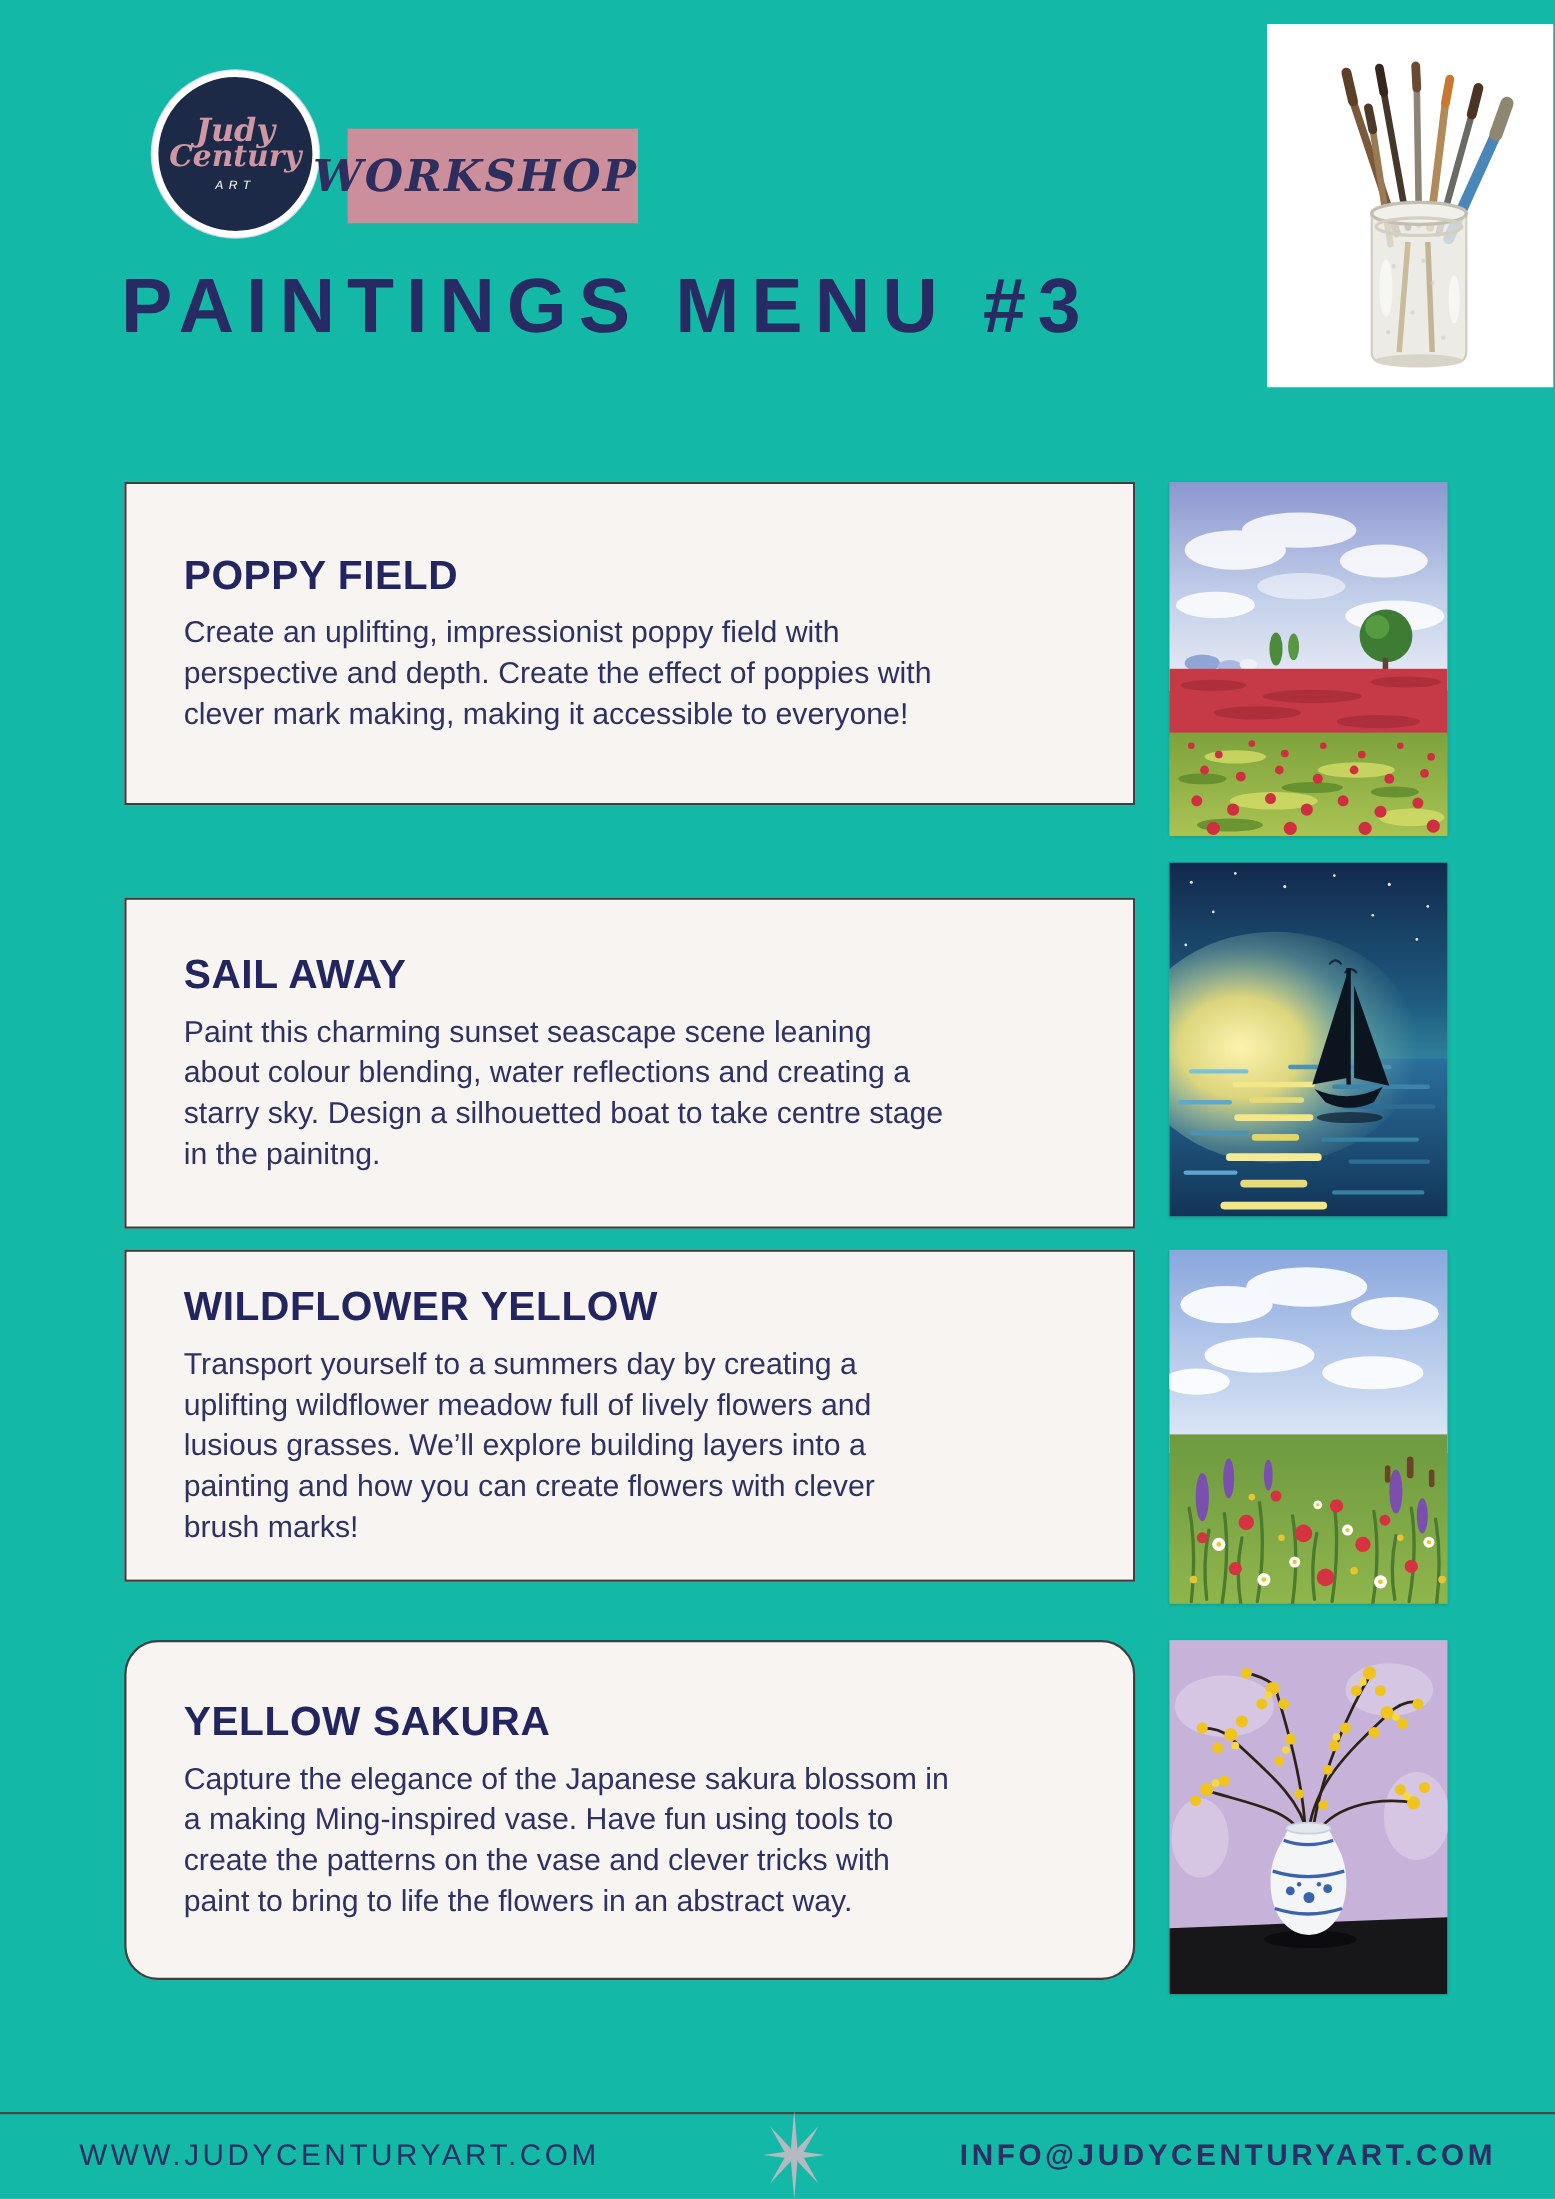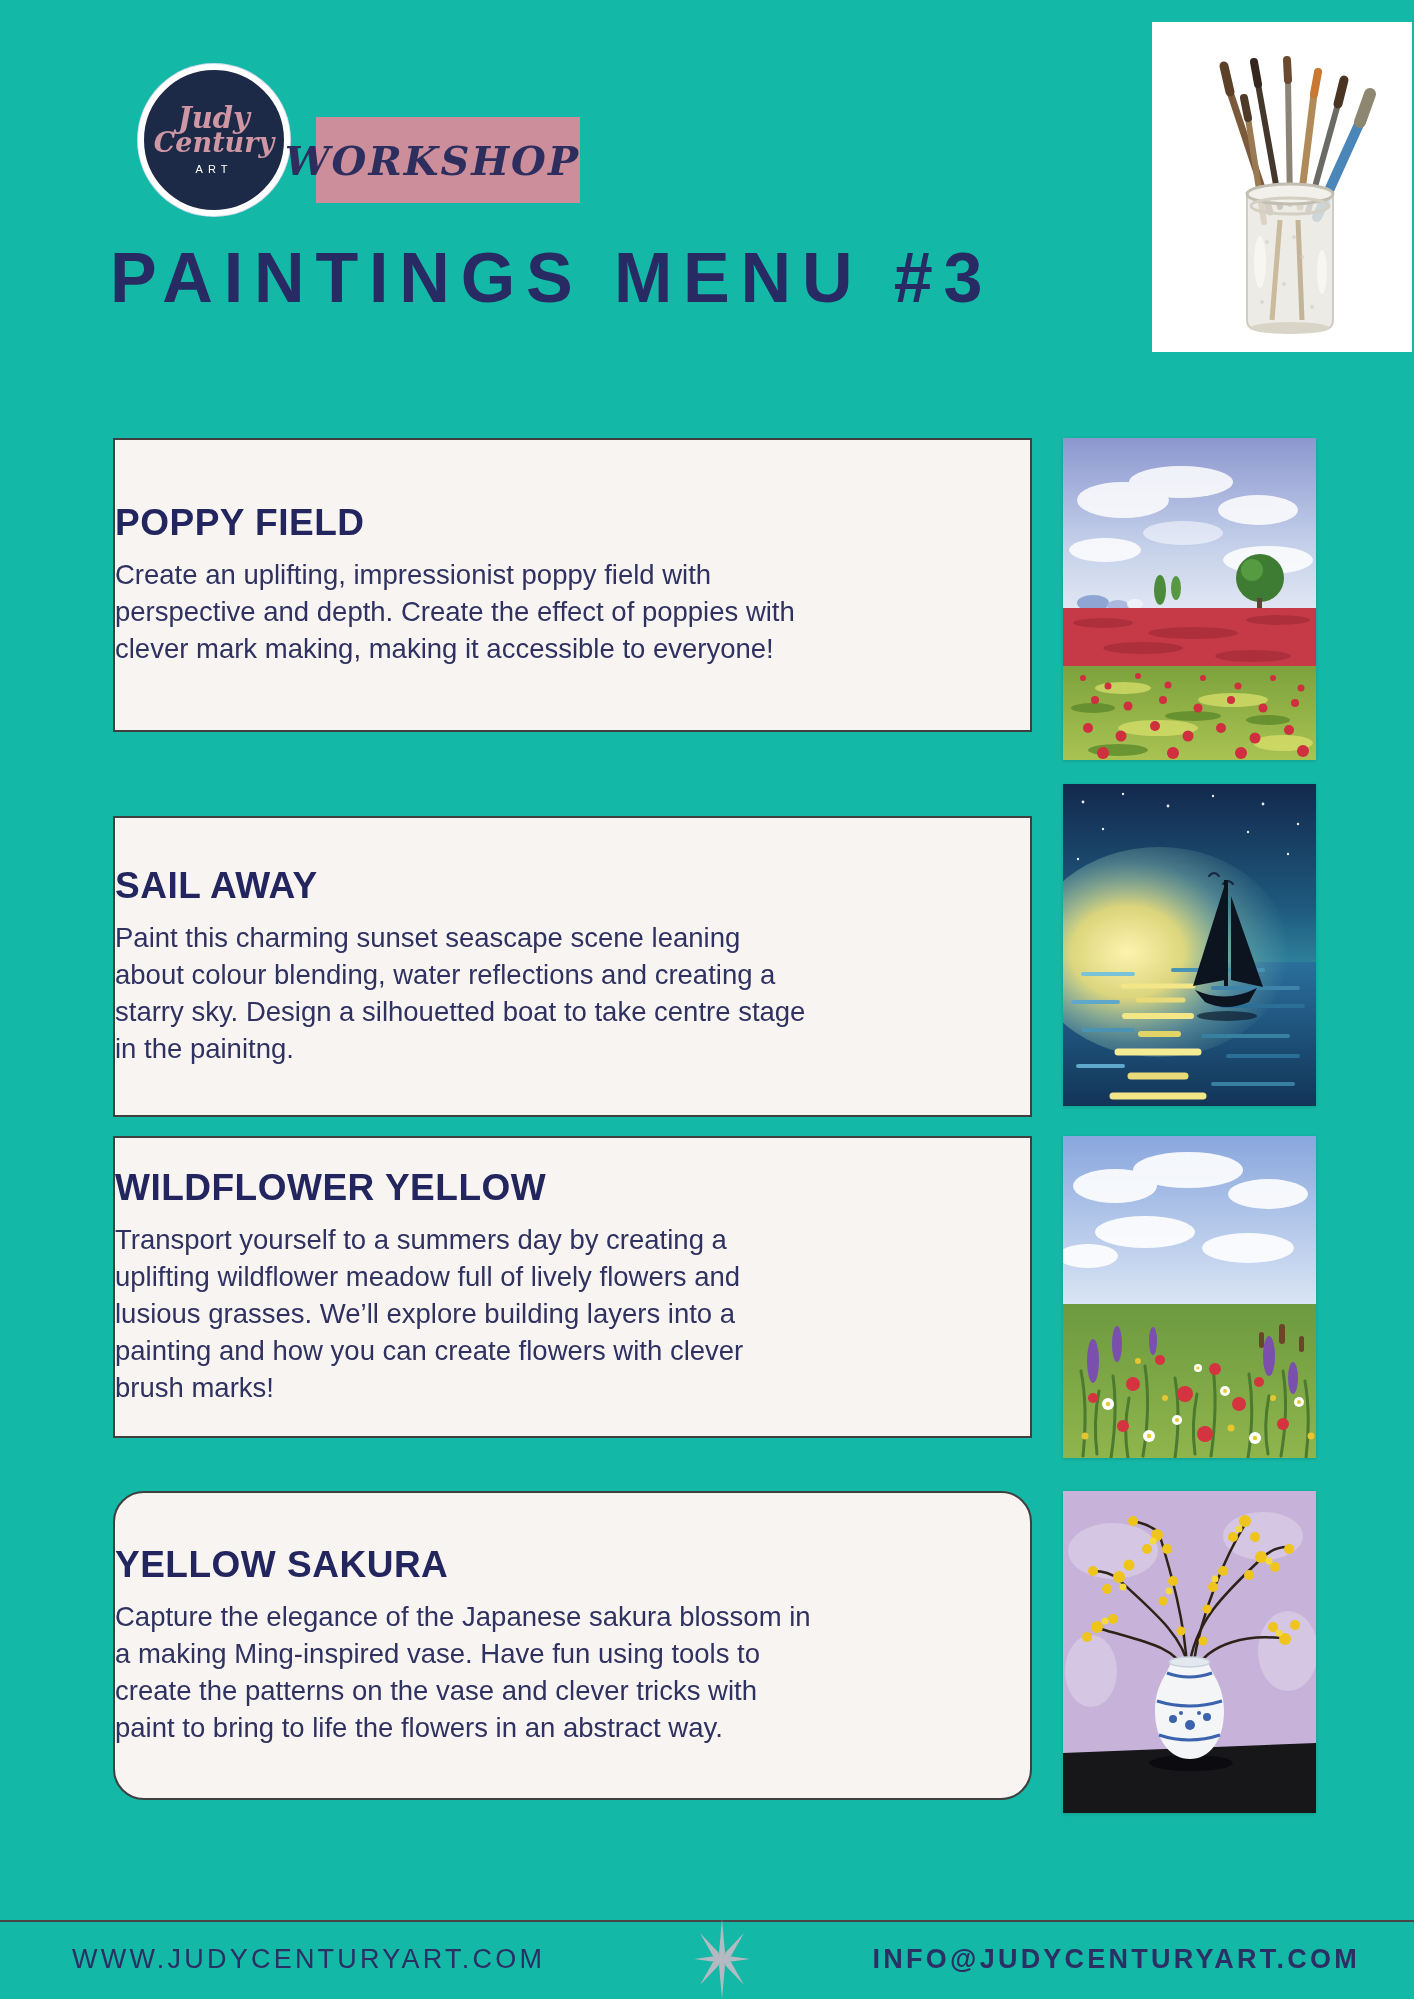--- a/index.html
+++ b/index.html
@@ -11,39 +11,39 @@
   
   .logo{
     position:absolute;left:138px;top:64px;width:140px;height:140px;
     background:#1d2a47;border-radius:50%;
     border:6px solid #ffffff;box-shadow:0 0 0 1px #cfd9ec;
     display:flex;flex-direction:column;align-items:center;justify-content:center;
   }
   .logo .script{font-family:"DejaVu Serif",serif;font-style:italic;font-weight:700;
     color:#cf97a4;font-size:29px;line-height:.92;}
   .logo .script.l2{font-size:27px;}
-  .logo .art{color:#ffffff;font-size:11px;letter-spacing:5px;margin-top:7px;font-weight:400;}
+  .logo .art{color:#ffffff;font-size:11px;letter-spacing:5px;margin-top:7px;font-weight:400;font-style:italic;}
   .badge{
     position:absolute;left:316px;top:117px;width:264px;height:86px;
     background:#cb8e9a;display:flex;align-items:center;justify-content:flex-end;
   }
   .badge span{font-family:"DejaVu Serif",serif;font-style:italic;font-weight:700;
     color:#2d2d5e;font-size:40px;letter-spacing:2px;}
   .main-title{
     position:absolute;left:110px;top:238px;width:1100px;
     font-size:70px;font-weight:800;letter-spacing:.155em;color:#272a63;
     white-space:nowrap;
   }
   .brushes{position:absolute;left:1152px;top:22px;width:260px;height:330px;background:#ffffff;}
   
   .card{
     position:absolute;left:113px;width:919px;
     border:2px solid #3f3f3f;background:#f7f4f1;
     display:flex;flex-direction:column;justify-content:center;
-    box-sizing:border-box;
+    box-sizing:border-box;padding-left:52px;
   }
   .card h2{margin:0 0 13px 0;font-size:37px;font-weight:700;letter-spacing:.5px;color:#23265e;}
   .card p{margin:0;font-size:27.5px;line-height:1.345;max-width:700px;color:#2f3160;}
   .card1{top:438px;height:294px;}
   .card2{top:816px;height:301px;}
   .card3{top:1136px;height:302px;}
   .card4{top:1491px;height:309px;border-radius:31px;}
   .thumb{position:absolute;left:1063px;width:253px;height:322px;box-shadow:0 1px 3px rgba(0,0,0,.15);}
   .thumb1{top:438px;}
   .thumb2{top:784px;}

